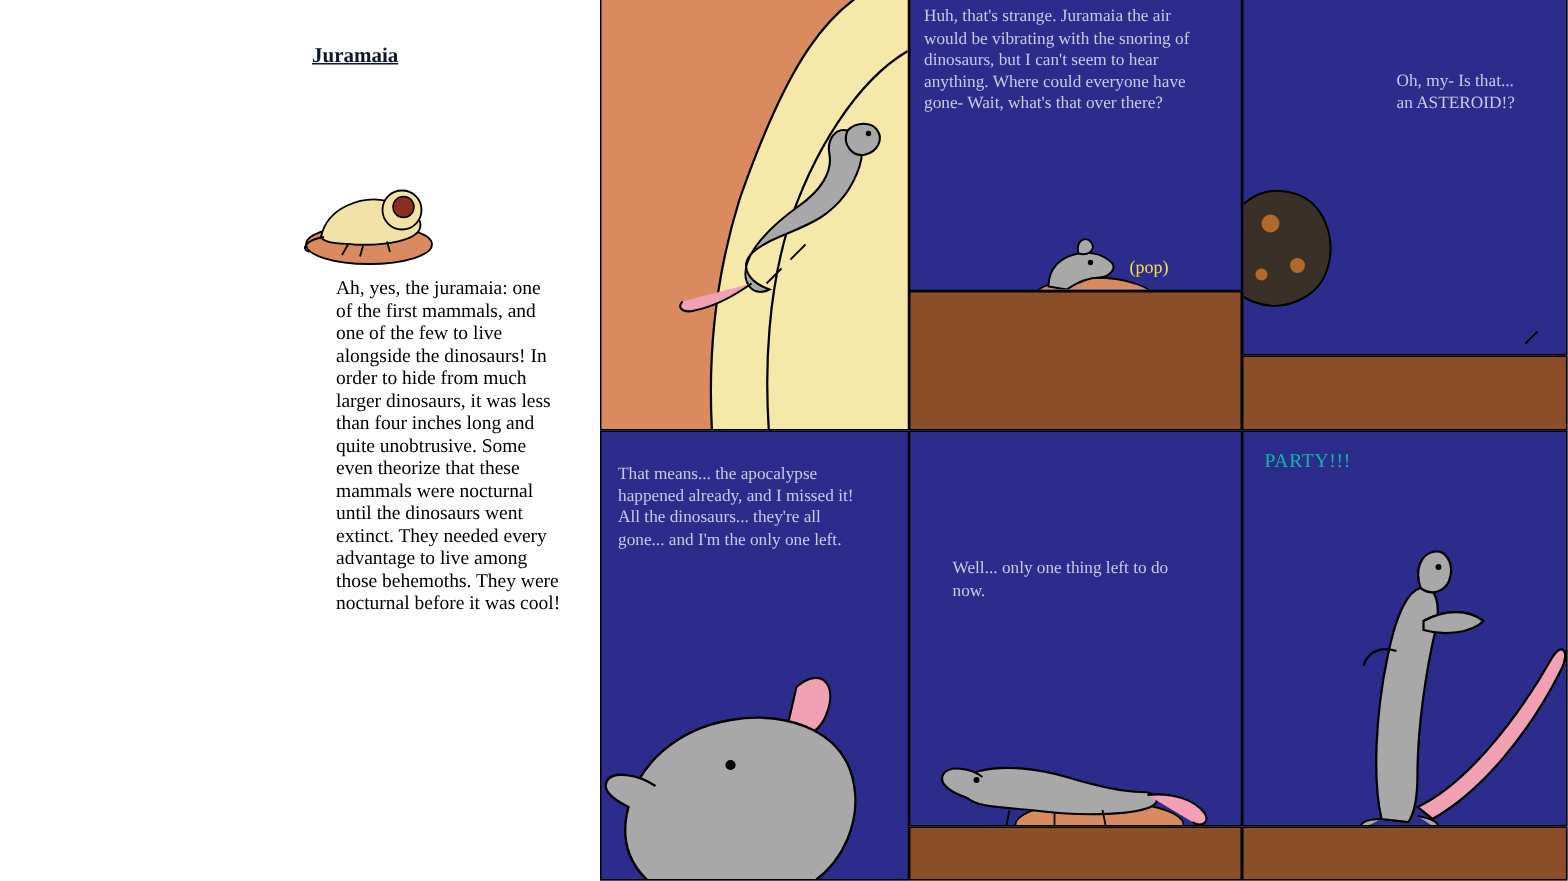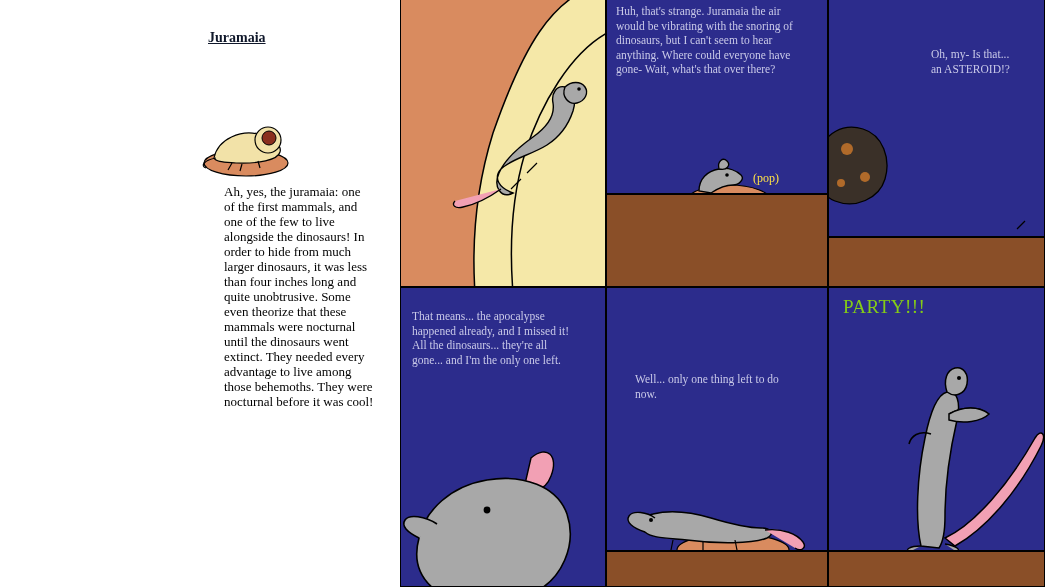--- a/index.html
+++ b/index.html
@@ -74,22 +74,22 @@
     font-size: 11.5px;
     line-height: 14.5px;
     color: #c9c9e8;
     white-space: pre-line;
   }
   .caption.sfx {
     color: #fde047;
     font-size: 12px;
   }
   .caption.party {
-    color: #84cc16;
-    font-size: 19px;
+    color: #14b8a6;
+    font-size: 13px;
     letter-spacing: 0.5px;
     font-family: Liberation Serif, serif;
   }
 
   
   #panel-1 { left: 0;   top: -8px;  width: 206px; height: 295px; background: #d98b5f; }
   #panel-2 { left: 206px; top: -8px; width: 222px; height: 202px; }
   #panel-3 { left: 428px; top: -8px; width: 217px; height: 245px; }
   #panel-4 { left: 206px; top: 194px; width: 222px; height: 93px;  background: #8a4f28; }
   #panel-5 { left: 428px; top: 237px; width: 217px; height: 50px;  background: #8a4f28; }

